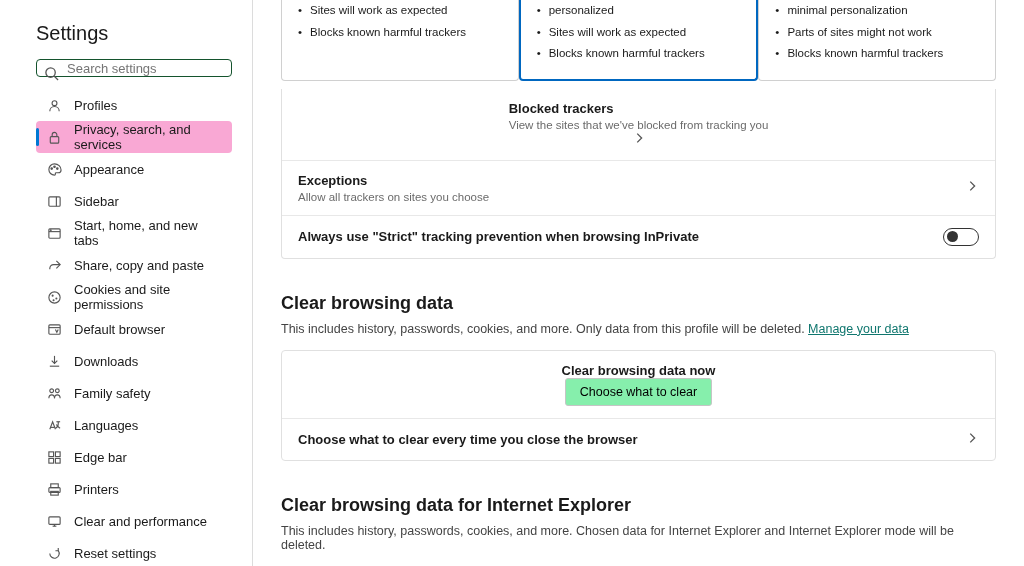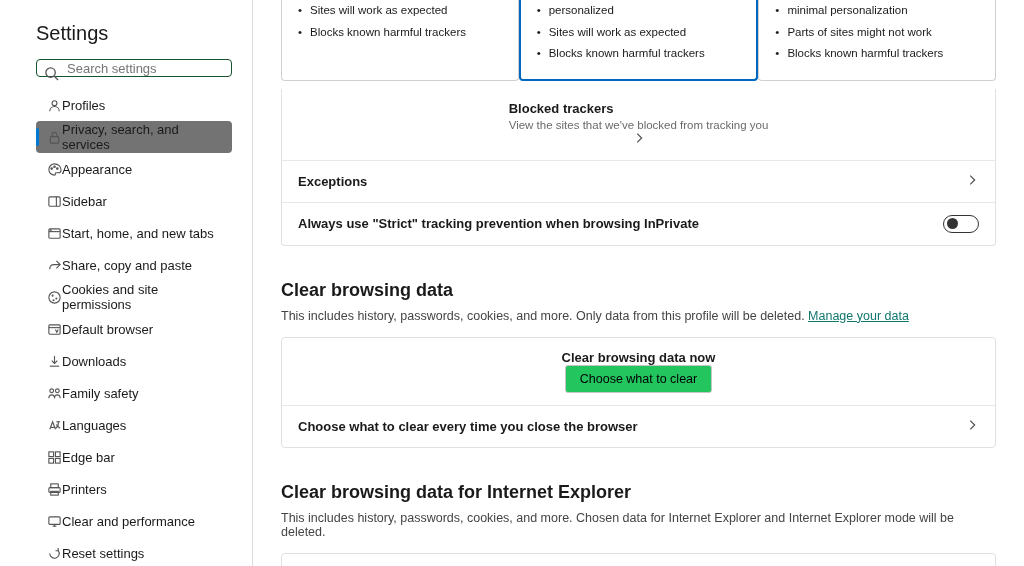--- a/index.html
+++ b/index.html
@@ -4,22 +4,22 @@
 <style>
 * { box-sizing: border-box; margin: 0; padding: 0; }
 body { font-family: "Segoe UI", Arial, sans-serif; font-size: 13px; color: #1a1a1a; background: #fff; }
 .app { display: flex; height: 566px; width: 1024px; overflow: hidden; }
 .sidebar { width: 252px; padding: 22px 20px 0 36px; overflow-y: auto; }
 .sidebar h1 { font-size: 20px; font-weight: 400; margin-bottom: 14px; }
 .search-wrap { position: relative; margin-bottom: 12px; }
 .search-wrap svg { position: absolute; left: 8px; top: 7px; }
 .search-input { width: 100%; height: 18px; border: 1px solid #14532d; border-radius: 4px; padding: 0 8px 0 30px; font-size: 13px; outline: none; }
 .nav-list { list-style: none; }
-.nav-item { display: flex; align-items: center; height: 32px; padding: 0 10px; border-radius: 4px; cursor: pointer; font-size: 13px; }
-.nav-item.active { background: #737373; position: relative; }
+.nav-item { display: flex; align-items: center; height: 32px; padding: 0 10px; border-radius: 4px; cursor: pointer; font-size: 13px; gap: 12px; }
+.nav-item.active { background: #f9a8d4; position: relative; }
 .nav-item.active::before { content: ""; position: absolute; left: 0; top: 7px; bottom: 7px; width: 3px; background: #0078d4; border-radius: 2px; }
 .nav-icon { width: 16px; height: 16px; display: flex; align-items: center; justify-content: center; color: #555; flex-shrink: 0; }
 .divider { width: 1px; background: #dcdcdc; }
 .main { flex: 1; overflow-y: auto; padding: 0 28px 30px 28px; }
 .tracking-cards { display: flex; margin-bottom: 0; }
 .tracking-card { flex: 1; border: 1px solid #d0d0d0; border-radius: 4px; padding: 0 12px 14px 12px; font-size: 11.5px; }
 .tracking-card.selected { border: 2.5px solid #0067c0; border-top: none; border-top-left-radius: 0; border-top-right-radius: 0; }
 .tracking-card.first { border-top: none; border-top-left-radius: 0; border-top-right-radius: 0; }
 .tracking-card.third { border-top: none; border-top-left-radius: 0; border-top-right-radius: 0; }
 .tracking-card ul { list-style: none; }
@@ -31,21 +31,21 @@
 .panel-row:first-child { border-top: none; flex-direction: column; }
 .panel-row .row-text { flex: 1; }
 .panel-row .row-title { font-size: 13px; font-weight: 600; }
 .panel-row .row-sub { font-size: 11.5px; color: #6b6b6b; margin-top: 3px; }
 .chevron { color: #555; }
 .toggle { width: 36px; height: 18px; border: 1px solid #333; border-radius: 10px; position: relative; background: #fff; cursor: pointer; }
 .toggle::after { content: ""; position: absolute; left: 2.5px; top: 2.5px; width: 11px; height: 11px; background: #333; border-radius: 50%; }
 .section-heading { font-size: 18px; font-weight: 600; margin-top: 34px; margin-bottom: 8px; }
 .section-desc { font-size: 12.5px; color: #444; margin-bottom: 14px; }
 .link { color: #0f766e; text-decoration: underline; cursor: pointer; }
-.btn { border: 1px solid #c5c5c5; background: #22c55e; border-radius: 3px; padding: 6px 14px; font-size: 12.5px; cursor: pointer; }
+.btn { border: 1px solid #c5c5c5; background: #86efac; border-radius: 3px; padding: 6px 14px; font-size: 12.5px; cursor: pointer; }
 </style>
 </head>
 <body>
 
 <div class="app">
   <aside class="sidebar">
     <h1>Settings</h1>
     <div class="search-wrap">
       <svg width="15" height="15" viewBox="0 0 16 16" fill="none" stroke="#555" stroke-width="1.4">
           <circle cx="7" cy="7" r="5"></circle>
@@ -243,20 +243,21 @@
         </div>
         <span class="chevron">
           <svg width="14" height="14" viewBox="0 0 16 16" fill="none" stroke="#555" stroke-width="1.5">
               <path d="M6 3l5 5-5 5"></path>
             </svg>
         </span>
       </div>
       <div class="panel-row">
         <div class="row-text">
           <div class="row-title">Exceptions</div>
+          <div class="row-sub">Allow all trackers on sites you choose</div>
         </div>
         <span class="chevron">
           <svg width="14" height="14" viewBox="0 0 16 16" fill="none" stroke="#555" stroke-width="1.5">
               <path d="M6 3l5 5-5 5"></path>
             </svg>
         </span>
       </div>
       <div class="panel-row">
         <div class="row-text">
           <div class="row-title">Always use "Strict" tracking prevention when browsing InPrivate</div>

